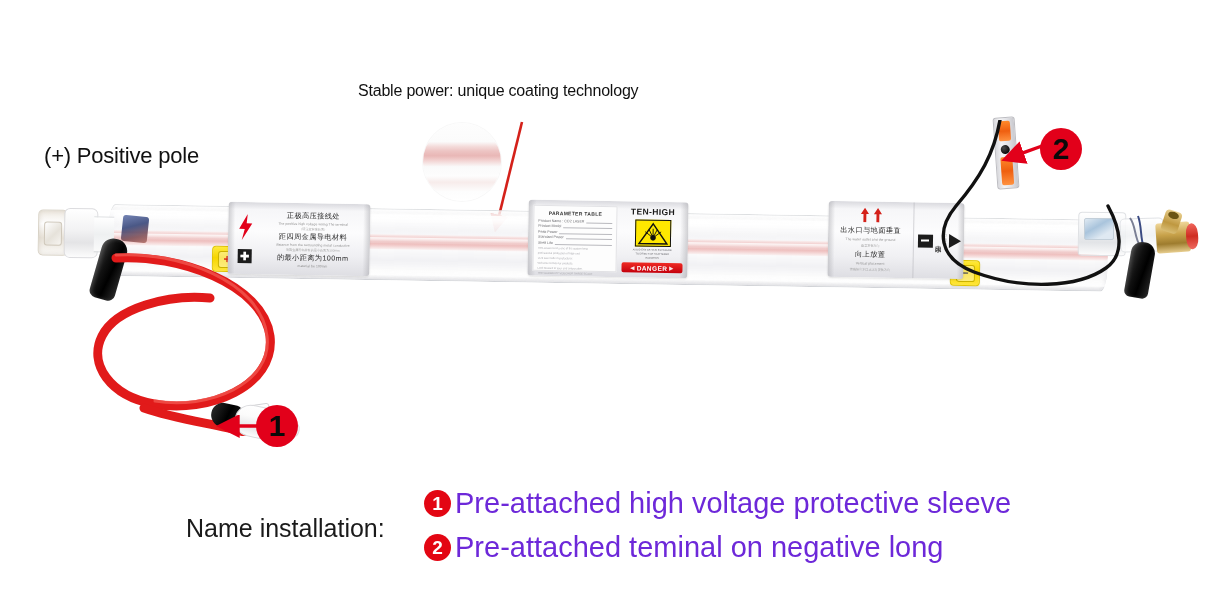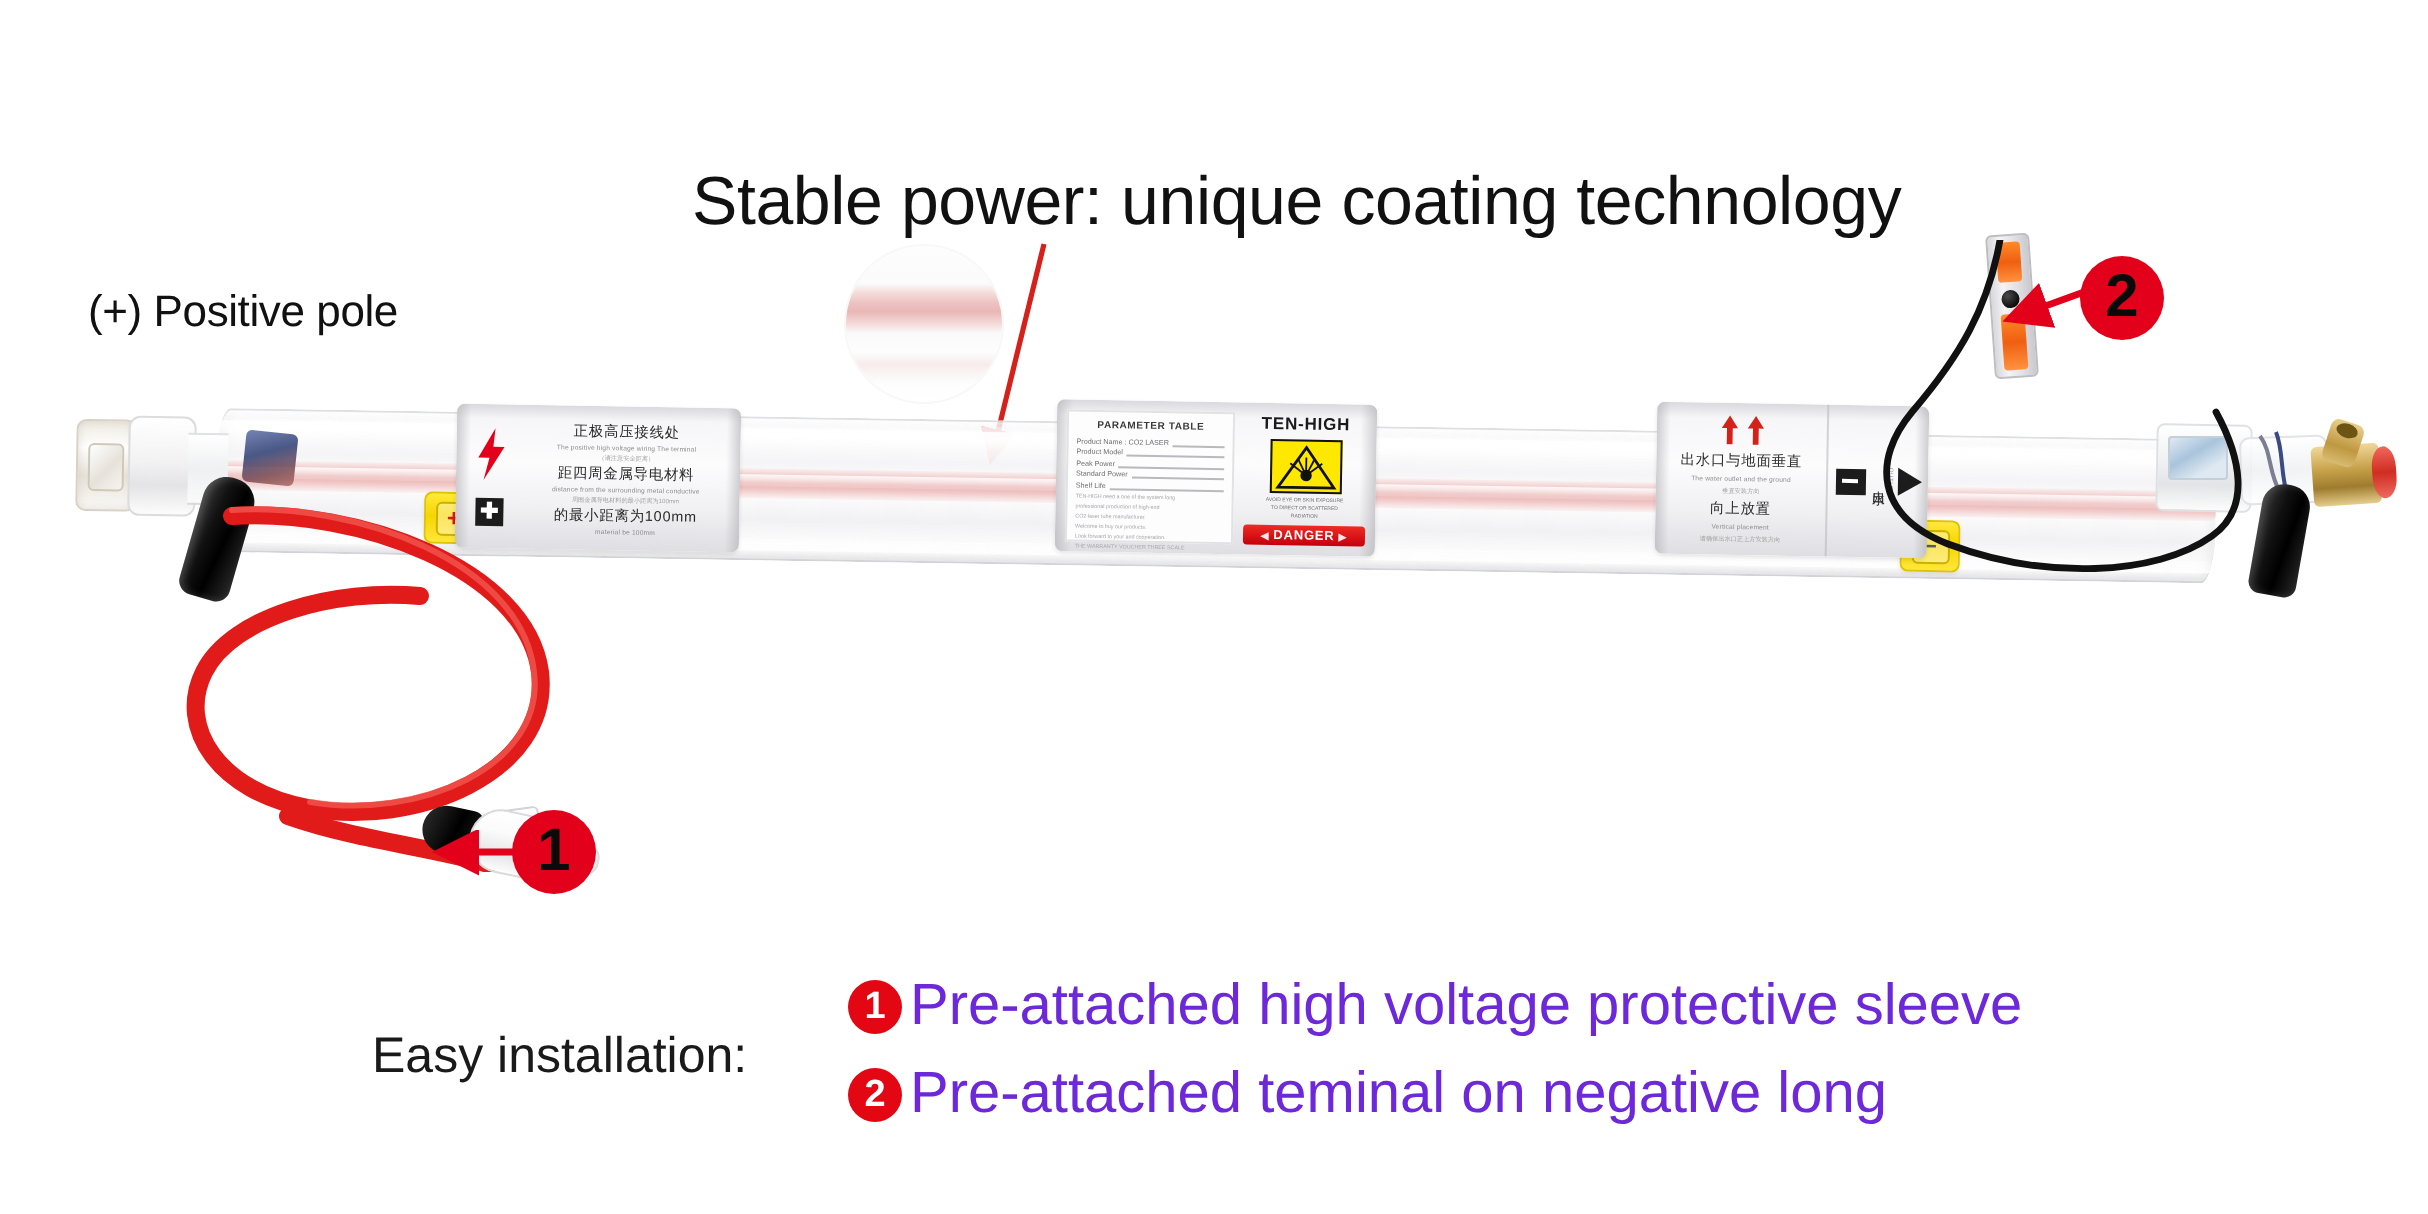--- a/index.html
+++ b/index.html
@@ -17,21 +17,21 @@
   .stage { position: absolute; inset: 0; }
 
   
   .heading {
     position: absolute;
     font-weight: 400;
     color: #111;
     white-space: nowrap;
     letter-spacing: -0.2px;
   }
-  #heading-stable-power { left: 346px; top: 82px; font-size: 34px; }
+  #heading-stable-power { left: 358px; top: 82px; font-size: 16px; }
   #label-positive-pole  { left: 44px;  top: 143px; font-size: 22px; }
   #label-negative-pole  { left: 978px; top: 320px; font-size: 25px; }
 
   
   #caption-block { position: absolute; left: 186px; top: 487px; width: 840px; height: 95px; }
   #caption-easy-install {
     position: absolute; left: 0; top: 27px;
     font-size: 25px; white-space: nowrap;
   }
   .caption-row {
@@ -717,21 +717,21 @@
   <svg class="marker-arrow" style="left:998px; top:140px;" width="48" height="26">
     <defs>
       <marker id="mk2head" markerWidth="7" markerHeight="7" refX="5.5" refY="3.5" orient="auto">
         <path d="M0,0 L7,3.5 L0,7 Z" fill="#e2001a"></path>
       </marker>
     </defs>
     <line x1="44" y1="6" x2="8" y2="19" stroke="#e2001a" stroke-width="3.4" marker-end="url(#mk2head)"></line>
   </svg>
 
   <div id="caption-block">
-    <div id="caption-easy-install">Easy installation:</div>
+    <div id="caption-easy-install">Name installation:</div>
 
     <div class="caption-row" id="caption-row-1">
       <div class="bullet-num">1</div>
       <div class="caption-text">Pre-attached high voltage protective sleeve</div>
     </div>
 
     <div class="caption-row" id="caption-row-2">
       <div class="bullet-num">2</div>
       <div class="caption-text">Pre-attached teminal on negative long</div>
     </div>

